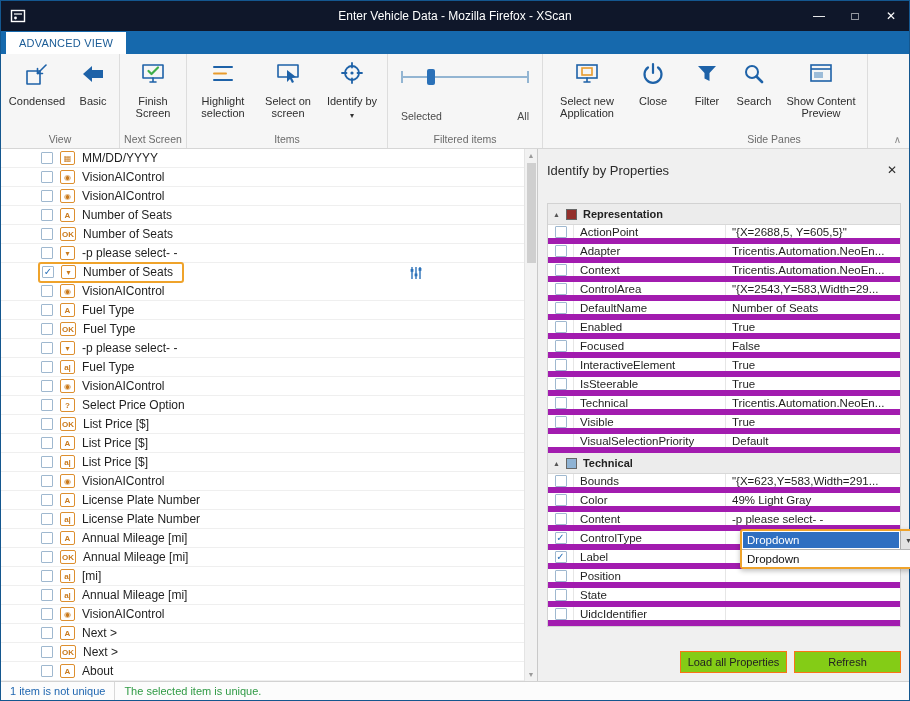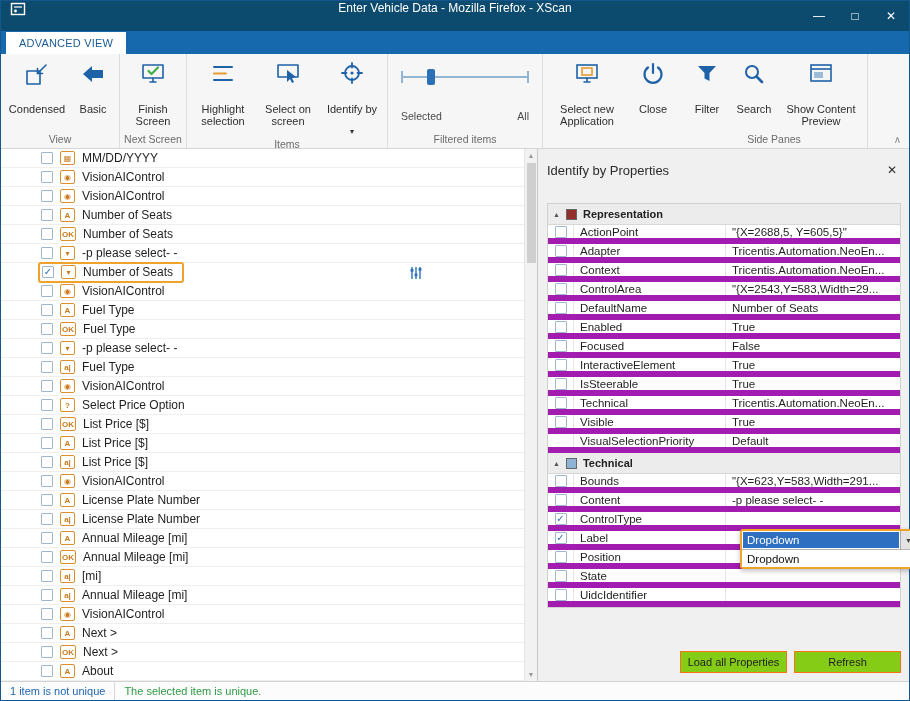--- a/index.html
+++ b/index.html
@@ -1,33 +1,33 @@
 <!DOCTYPE html>
 <html><head>
 <meta charset="utf-8">
 <style>
 *{margin:0;padding:0;box-sizing:border-box}
 html,body{width:910px;height:701px}
 body{font-family:"Liberation Sans","DejaVu Sans",sans-serif;font-size:12px;background:#fff;overflow:hidden}
 .window{width:910px;height:701px;display:flex;flex-direction:column;border:1px solid #14578f;background:#fff}
 
-.titlebar{height:30px;background:#0c4a6e;display:flex;position:relative;flex:0 0 auto}
+.titlebar{height:30px;background:#0f172a;display:flex;align-items:center;position:relative;flex:0 0 auto}
 .appicon{margin-left:9px;display:flex}
 .title{position:absolute;left:0;right:0;text-align:center;color:#fff;font-size:12px;pointer-events:none}
 .win-controls{margin-left:auto;display:flex;height:100%}
 .win-btn{width:36px;display:flex;align-items:center;justify-content:center;color:#fff;font-size:12px}
 
 .tabstrip{height:23px;background:#1669ad;display:flex;align-items:flex-end;padding-left:5px;flex:0 0 auto}
 .tab{background:#fff;color:#1b5c96;font-size:11px;padding:0 13px;height:22px;display:flex;align-items:center;letter-spacing:.2px}
 
 .ribbon{height:95px;background:#f6f6f6;border-bottom:1px solid #d6d6d6;display:flex;position:relative;flex:0 0 auto}
 .rgroup{display:flex;flex-direction:column;border-right:1px solid #ddd;padding:2px 3px 0}
 .btns{flex:1;display:flex;align-items:flex-start;justify-content:center}
 .glabel{height:15px;font-size:10.5px;color:#6b6b6b;text-align:center}
-.rbtn{display:flex;flex-direction:column;align-items:center;padding:3px 2px;gap:14px}
+.rbtn{display:flex;flex-direction:column;align-items:center;padding:3px 2px;gap:6px}
 .rbtn .icon{height:30px;display:flex;align-items:center;justify-content:center}
 .rbtn .lbl{font-size:11px;color:#2e2e2e;text-align:center;line-height:12px}
 .caret{font-size:8px;color:#333;line-height:6px}
 .slider-wrap{display:flex;flex-direction:column;align-items:flex-end;padding:12px 10px 0;gap:24px}
 .slider{position:relative;width:128px;height:18px}
 .slider .track{position:absolute;left:0;right:0;top:8px;height:2px;background:#93b5d2}
 .slider .tick{position:absolute;top:3px;width:2px;height:12px;background:#93b5d2}
 .tick.l{left:0}.tick.r{right:0}
 .slider .handle{position:absolute;left:26px;top:1px;width:8px;height:16px;background:#2b71b8;border-radius:2px}
 .slider-labels{width:128px;display:flex;justify-content:space-between;font-size:10.5px;color:#4a4a4a}
@@ -528,20 +528,27 @@
             <span class="pcb">
               <span class="cb"></span>
             </span>
             <span class="pname">Bounds</span>
             <span class="pval">"{X=623,Y=583,Width=291...</span>
           </div>
         <div class="prow">
             <span class="pcb">
               <span class="cb"></span>
             </span>
+            <span class="pname">Color</span>
+            <span class="pval">49% Light Gray</span>
+          </div>
+        <div class="prow">
+            <span class="pcb">
+              <span class="cb"></span>
+            </span>
             <span class="pname">Content</span>
             <span class="pval">-p please select- -</span>
           </div>
         <div class="prow">
             <span class="pcb">
               <span class="cb checked"></span>
             </span>
             <span class="pname">ControlType</span>
             <span class="pval"></span>
           </div>

